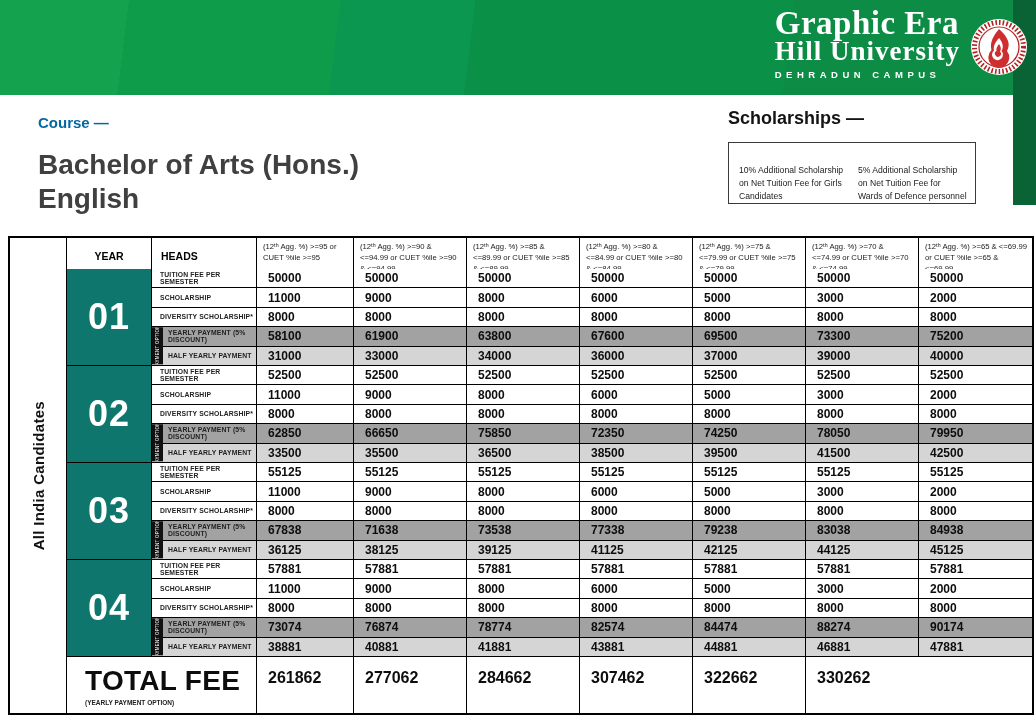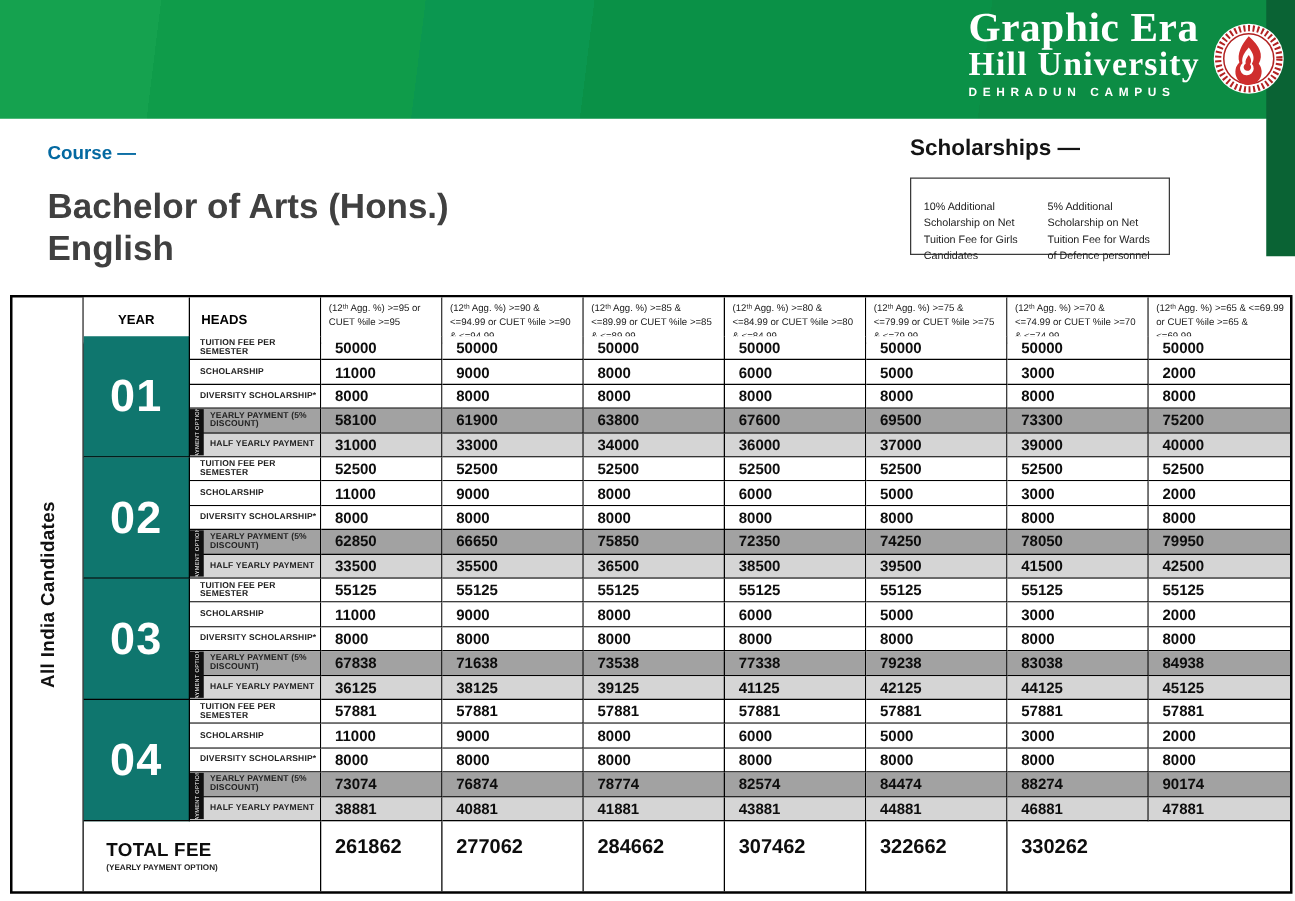--- a/index.html
+++ b/index.html
@@ -22,22 +22,22 @@
   .uni-line1 { font-family:"Liberation Serif","DejaVu Serif",serif; font-weight:bold; font-size:33px; line-height:0.95; letter-spacing:0.5px; }
   .uni-line2 { font-family:"Liberation Serif","DejaVu Serif",serif; font-weight:bold; font-size:27px; line-height:0.95; letter-spacing:1px; }
   .uni-campus { font-size:9.5px; font-weight:bold; letter-spacing:4.5px; margin-top:4px; }
   #uni-logo { position:absolute; top:18px; right:8px; width:58px; height:58px; }
 
   
   #course-label { position:absolute; left:38px; top:114px; font-size:15px; font-weight:bold; color:#0369a1; }
   #course-title { position:absolute; left:38px; top:148px; font-size:28px; font-weight:bold; color:#404040; line-height:1.22; }
   #scholarships-label { position:absolute; left:728px; top:108px; font-size:18px; font-weight:bold; color:#141414; }
   #scholarships-box {
-    position:absolute; left:728px; top:142px; width:208px; height:62px;
-    border:1.5px solid #3a3a3a; display:flex; gap:10px; padding:16px 8px 0 10px;
+    position:absolute; left:728px; top:142px; width:248px; height:62px;
+    border:1.5px solid #3a3a3a; display:flex; gap:10px; padding:16px 8px 0 10px;align-items:flex-end;
   }
   .scholarship-item { font-size:8.6px; line-height:1.5; color:#222; width:120px; }
 
   
   #fee-table {
     position:absolute; left:8px; top:236px; width:1026px; height:479px;
     border:2.5px solid #000; display:flex; background:#fff;
   }
   #side-col {
     width:57px; border-right:1.5px solid #000; display:flex; align-items:center; justify-content:center;
@@ -75,21 +75,21 @@
     position:absolute; left:85px; top:58.2px; width:11px; height:37.3px; background:#111;
     color:#fff; font-size:4.5px; letter-spacing:0.25px; white-space:nowrap;
     writing-mode:vertical-rl; transform:rotate(180deg);
     display:flex; align-items:center; justify-content:center; overflow:hidden;
   }
 
   
   #total-row { flex:1; display:grid; grid-template-columns:190px 97px repeat(6,1fr); }
   #total-row .cell { border-bottom:none; }
   #total-label-cell { display:flex; flex-direction:column; justify-content:center; padding-left:18px; }
-  #total-label { font-size:15px; font-weight:bold; letter-spacing:0.3px; color:#0d0d0d; }
+  #total-label { font-size:28px; font-weight:bold; letter-spacing:0.3px; color:#0d0d0d; }
   #total-sublabel { font-size:6.5px; font-weight:600; color:#222; margin-top:2px; }
   .total-value { display:flex; align-items:flex-start; padding:12px 0 0 11px; font-size:16px; font-weight:bold; color:#0d0d0d; }
 </style>
 </head>
 <body>
 
 <div id="page">
 
   <div id="header-banner">
     <div class="uni-block">

